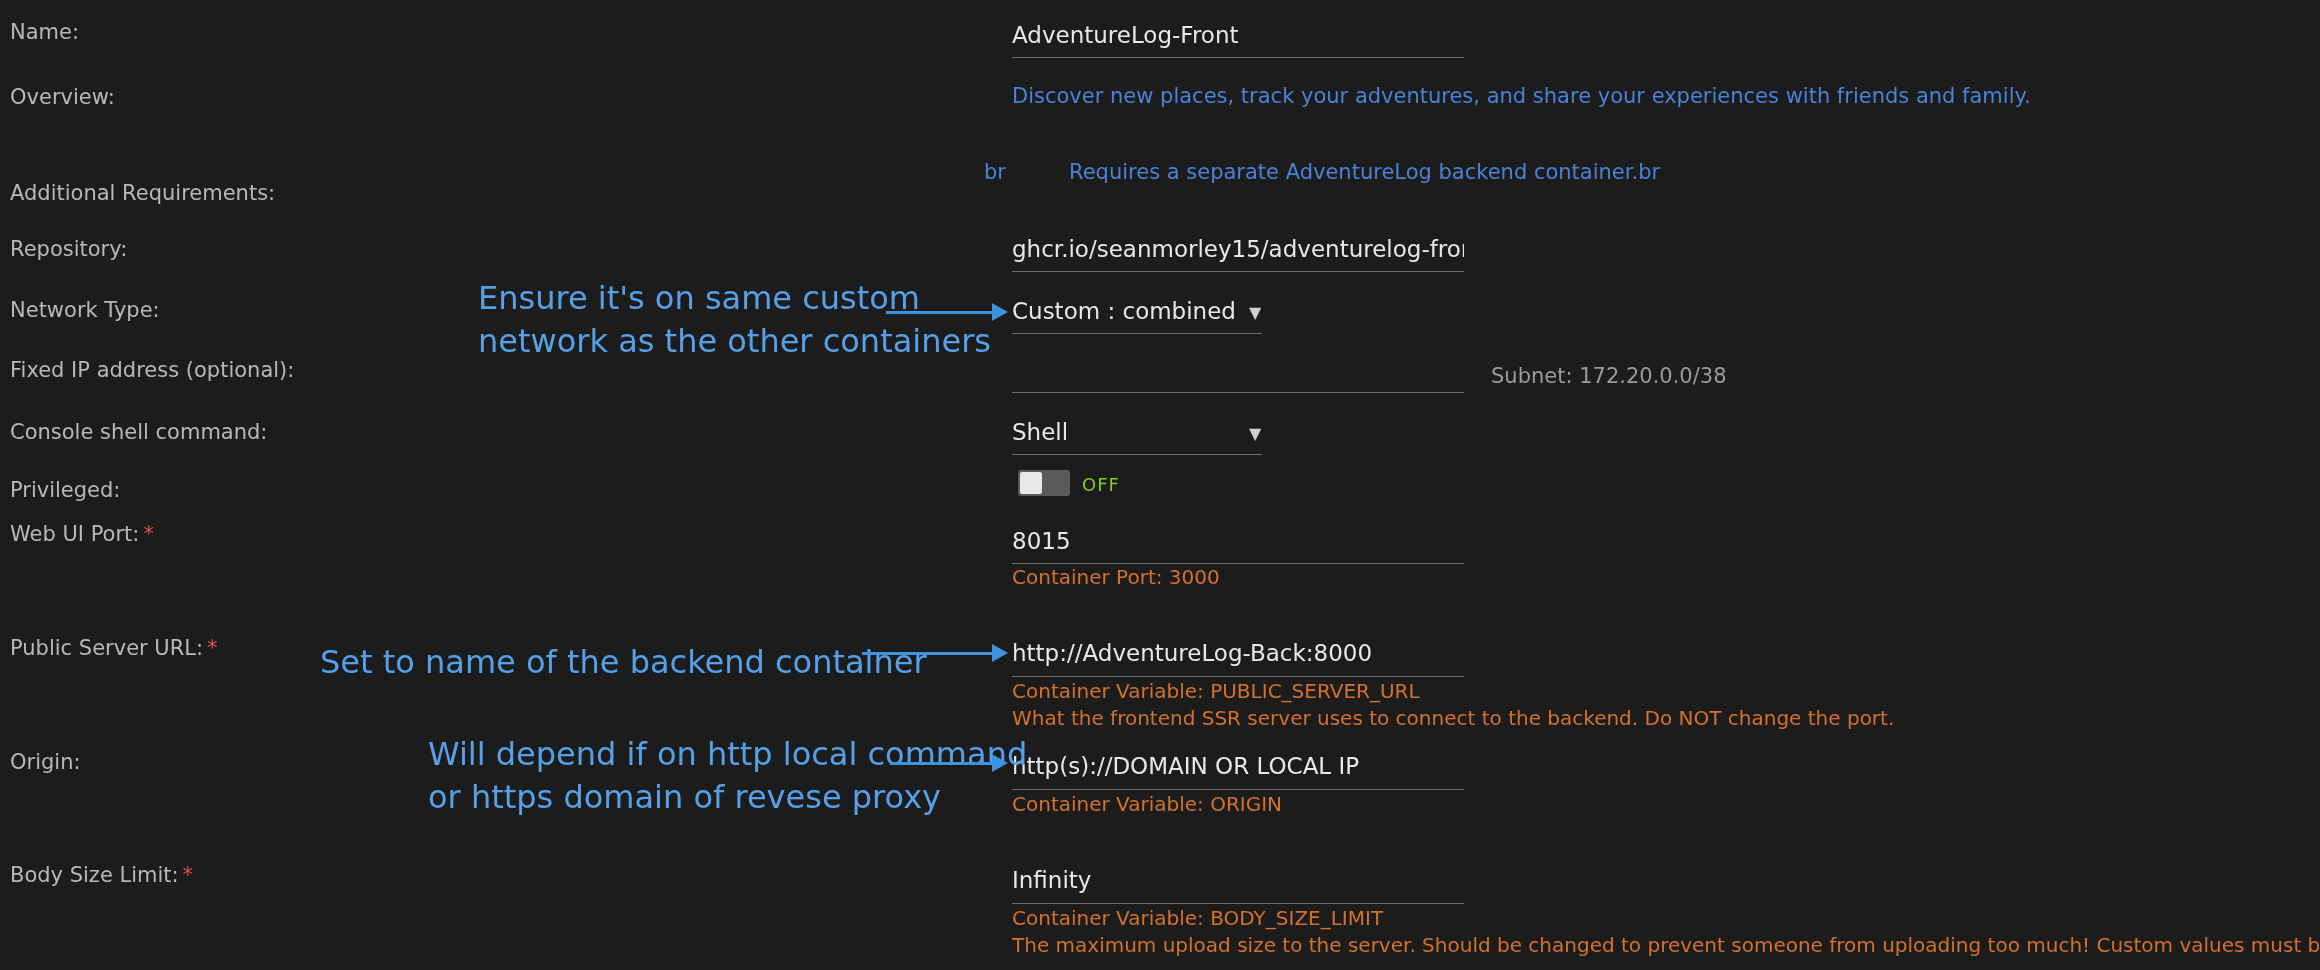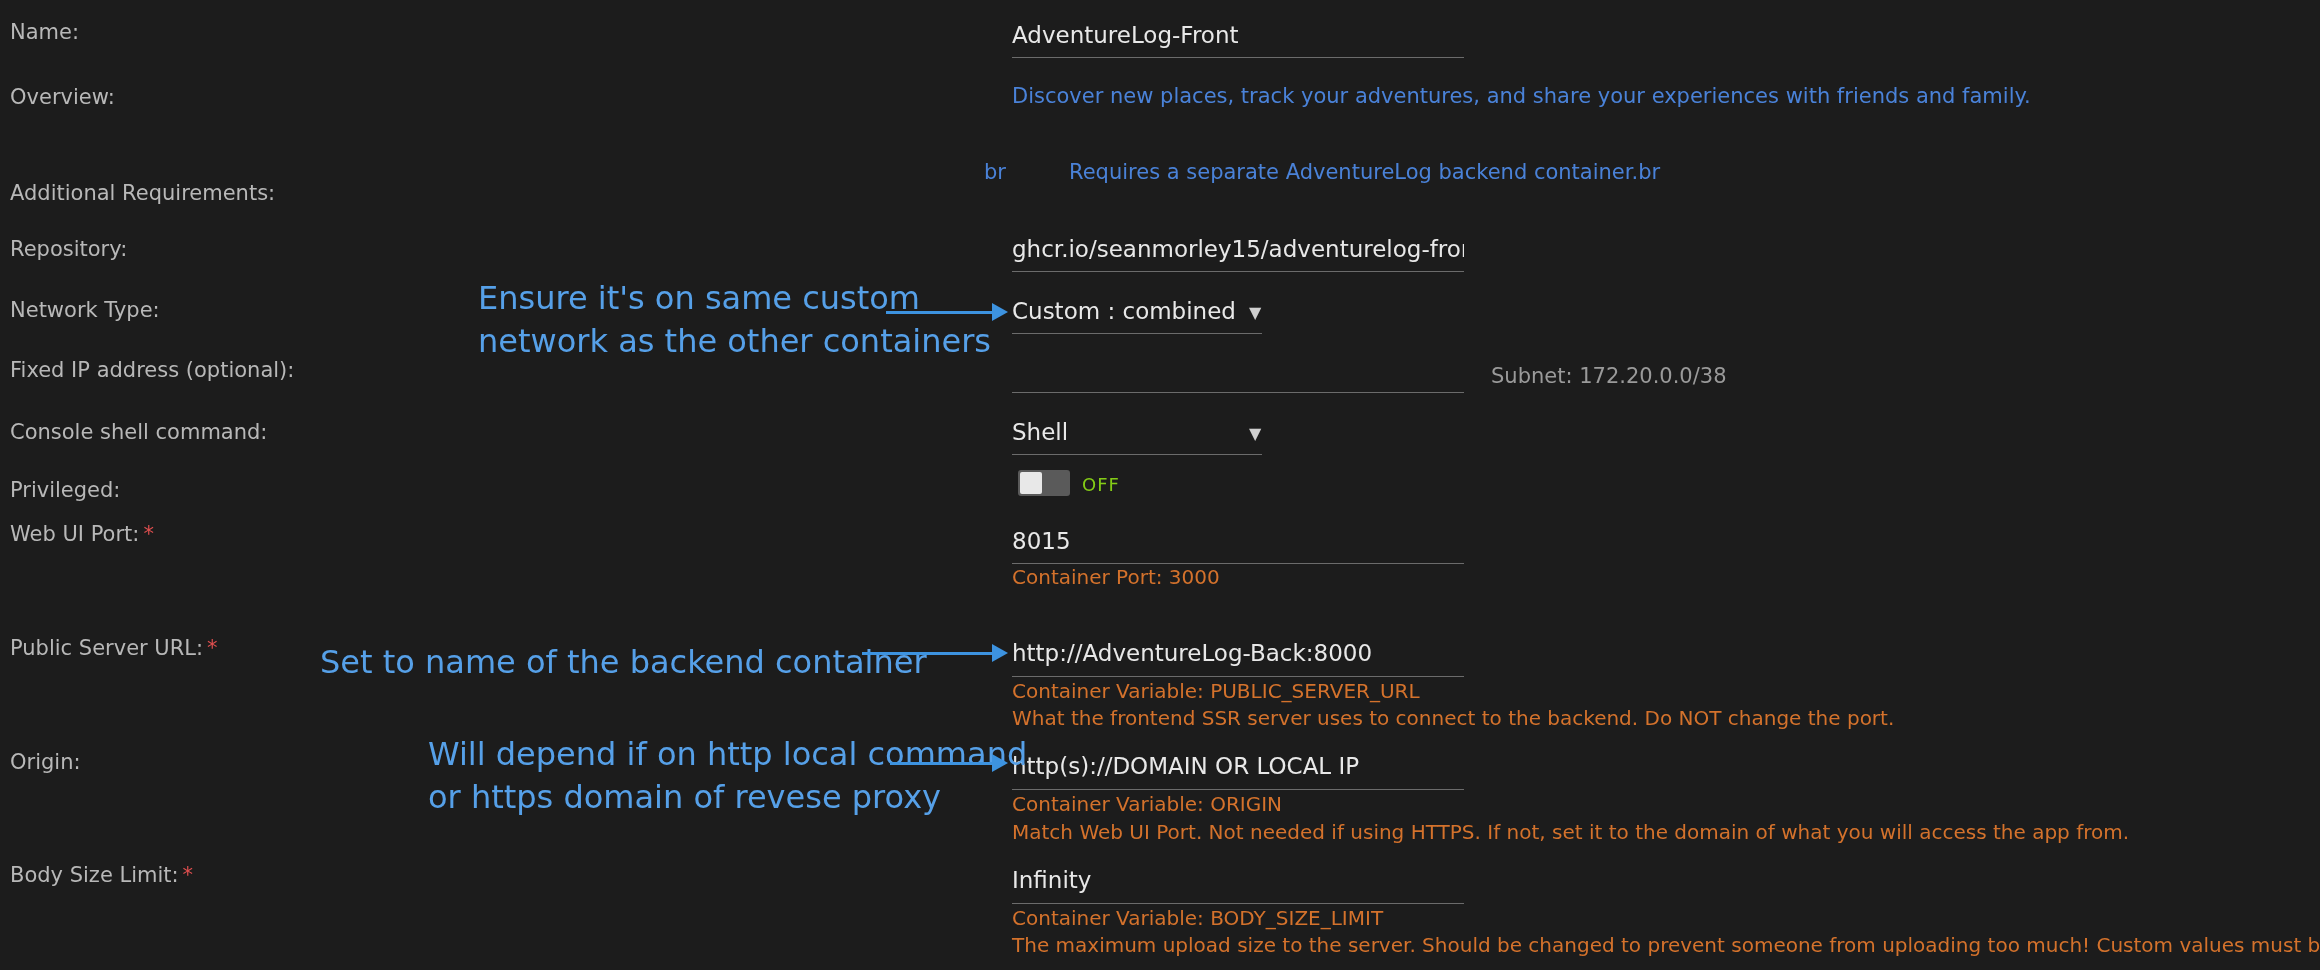--- a/index.html
+++ b/index.html
@@ -157,21 +157,20 @@
   </div>
   <div class="value-text" style="left:1012px; top:640px;">http://AdventureLog-Back:8000</div>
   <div class="underline" style="left:1012px; top:676px; width:452px;"></div>
   <div class="orange-text" style="left:1012px; top:706px;">What the frontend SSR server uses to connect to the backend. Do NOT change the port.</div>
   <div class="orange-text" style="left:1012px; top:679px;">Container Variable: PUBLIC_SERVER_URL</div>
 
   <div class="label" style="left:10px; top:750px;">Origin:</div>
   <div class="value-text" style="left:1012px; top:753px;">http(s)://DOMAIN OR LOCAL IP</div>
   <div class="underline" style="left:1012px; top:789px; width:452px;"></div>
   <div class="orange-text" style="left:1012px; top:792px;">Container Variable: ORIGIN</div>
-  <div class="orange-text" style="left:1012px; top:820px;">Match Web UI Port. Not needed if using HTTPS. If not, set it to the domain of what you will access the app from.</div>
 
   <div class="label" style="left:10px; top:863px;">
     <span>Body Size Limit:</span><span class="req">*</span>
   </div>
   <div class="value-text" style="left:1012px; top:867px;">Infinity</div>
   <div class="underline" style="left:1012px; top:903px; width:452px;"></div>
   <div class="orange-text" style="left:1012px; top:906px;">Container Variable: BODY_SIZE_LIMIT</div>
   <div class="orange-text" style="left:1012px; top:933px;">The maximum upload size to the server. Should be changed to prevent someone from uploading too much! Custom values must be set in kilobytes.</div>
 
   <div class="annot" style="left:478px; top:277px;">Ensure it's on same custom

